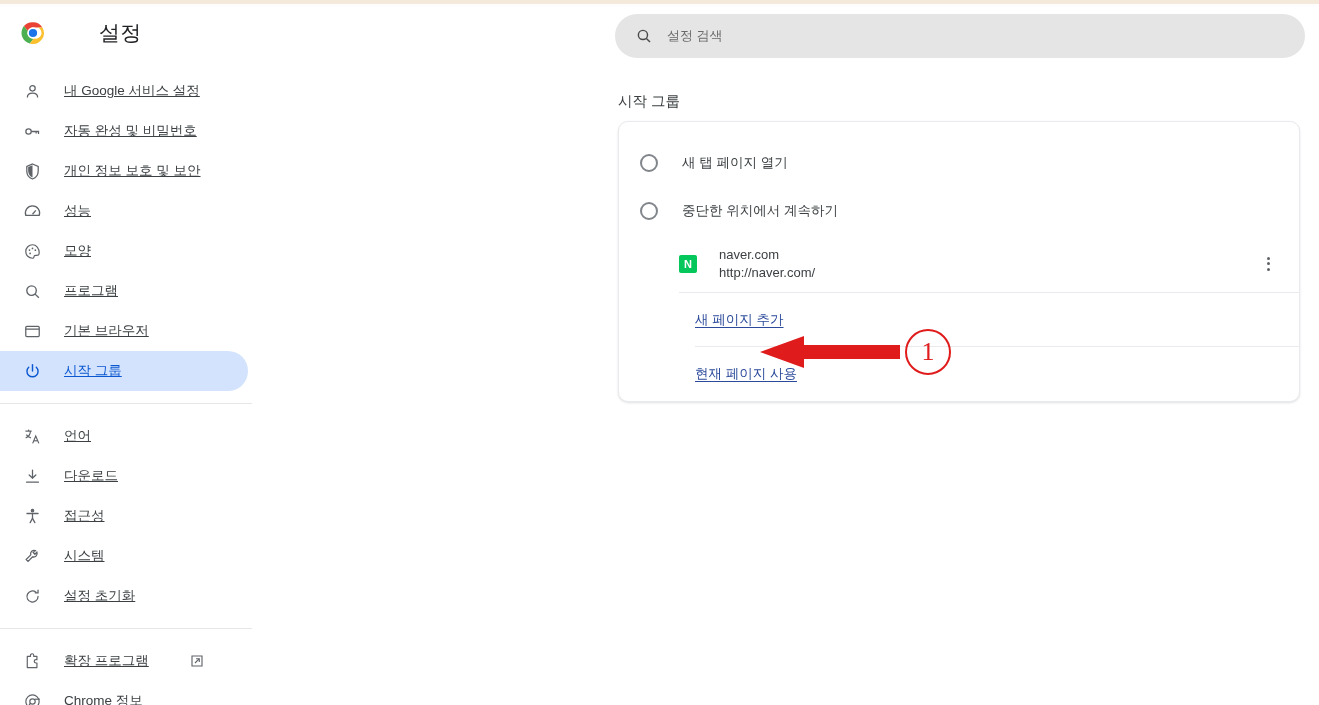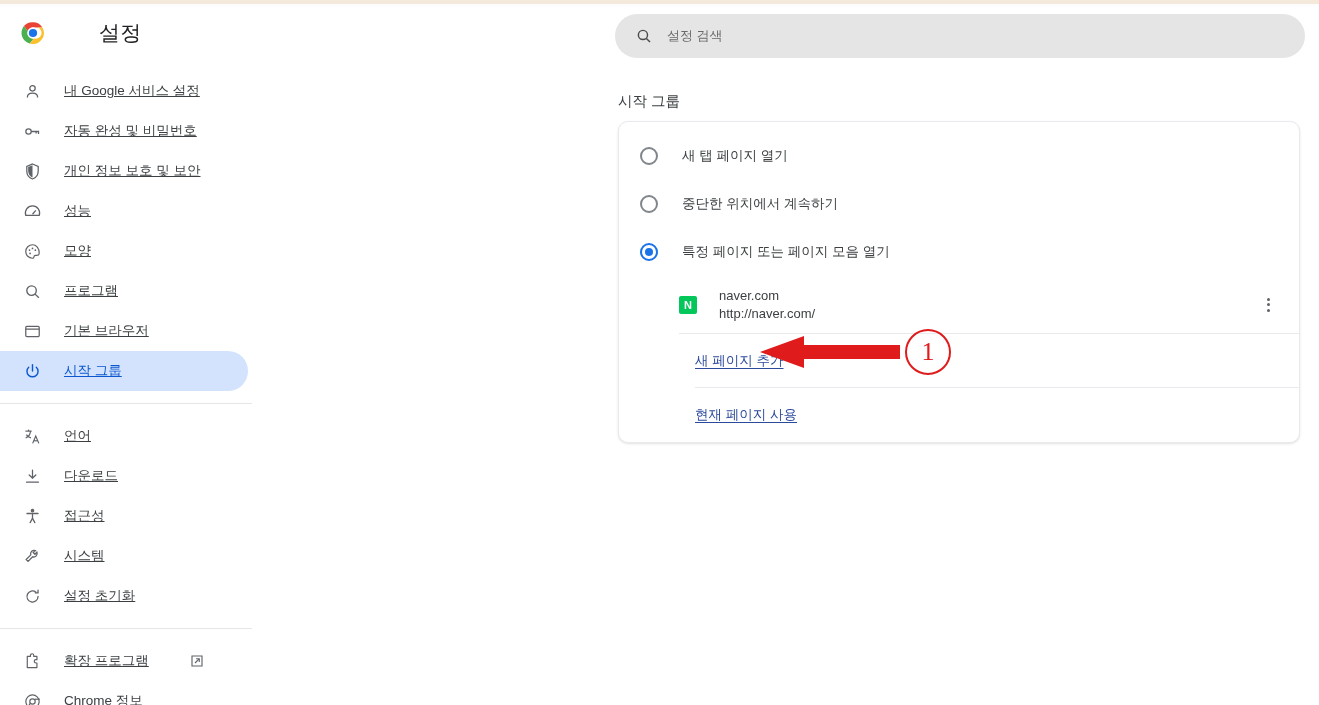--- a/index.html
+++ b/index.html
@@ -116,21 +116,21 @@
   }
 
   .card {
     position: absolute;
     left: 318px; top: 114px;
     width: 682px;
     background: #ffffff;
     border: 1px solid #e8eaed;
     border-radius: 10px;
     box-shadow: 0 1px 2px rgba(60,64,67,.10), 0 1px 3px rgba(60,64,67,.06);
-    padding: 10px 0 0 0;
+    padding: 17px 0 0 0;
   }
   .radio-row {
     display: flex; align-items: center;
     height: 48px;
     padding-left: 21px;
     gap: 24px;
     cursor: pointer;
   }
   .radio {
     width: 18px; height: 18px;
@@ -444,24 +444,20 @@
       <div class="radio-row">
         <span class="radio"></span>
         <span class="radio-label">새 탭 페이지 열기</span>
       </div>
 
       <div class="radio-row">
         <span class="radio"></span>
         <span class="radio-label">중단한 위치에서 계속하기</span>
       </div>
 
-      <div class="radio-row">
-        <span class="radio checked"></span>
-        <span class="radio-label">특정 페이지 또는 페이지 모음 열기</span>
-      </div>
 
       <div class="site-row">
         <span class="favicon">N</span>
         <span class="site-text">
           <span class="site-name">naver.com</span>
           <span class="site-url">http://naver.com/</span>
         </span>
         <span class="more-btn">
           <span></span>
             <span></span>

